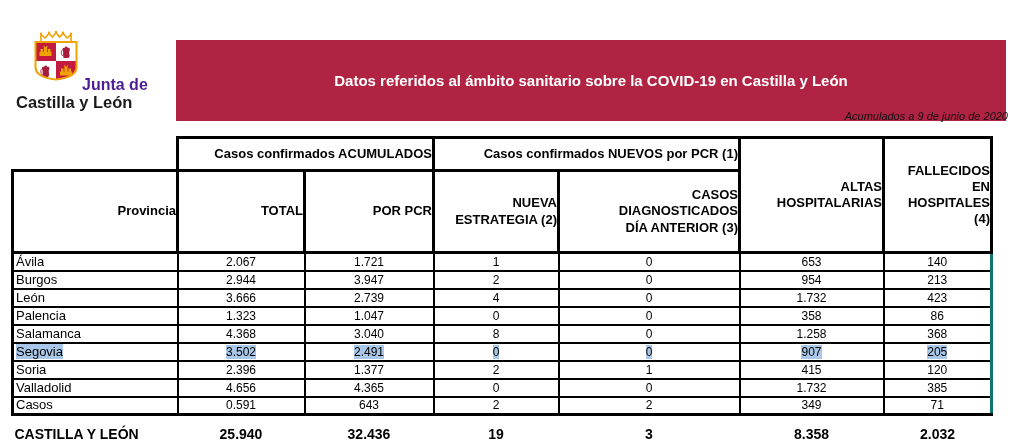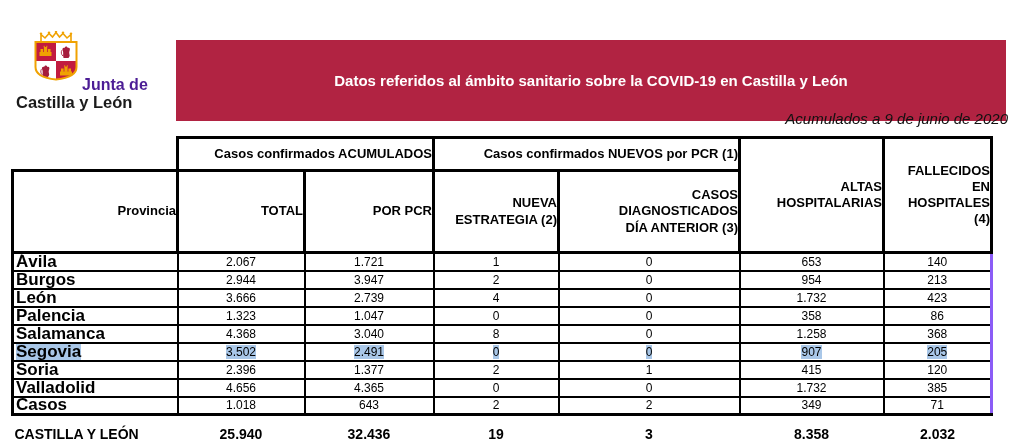--- a/index.html
+++ b/index.html
@@ -33,21 +33,21 @@
   .banner {
     position: absolute; left: 176px; top: 24px; width: 830px; height: 81px;
     background: var(--banner-bg);
     display: flex; align-items: center; justify-content: center; margin-top: 16px;
   }
   .banner .title {
     color: #fff; font-size: 15px; font-weight: 700; text-align: center;
   }
   .subtitle {
     position: absolute; top: 110px; right: 9px;
-    font-size: 15px; font-style: italic; color: #111;
+    font-size: 11px; font-style: italic; color: #111;
   }
 
   
   table {
     position: absolute; left: 11px; top: 136px;
     width: 979px;
     border-collapse: collapse; table-layout: fixed;
   }
   th, td { box-sizing: border-box; overflow: hidden; }
   th {
@@ -59,23 +59,23 @@
   .sub-row th { height: 82px; }
   th.corner { border: none; }
   th.pre { white-space: pre-line; }
   tbody td {
     border: 2px solid #000;
     height: 18px; font-size: 12px; text-align: center;
     vertical-align: middle; line-height: 14px; padding: 0;
   }
   tbody td:first-child {
     border-left: 3px solid #000;
-    text-align: left; font-weight: 700; font-size: 17px; padding-left: 2px;
-  }
-  tbody td:last-child { border-right: 3px solid #8b5cf6; }
+    text-align: left; font-weight: 400; font-size: 13px; padding-left: 2px;
+  }
+  tbody td:last-child { border-right: 3px solid #0f766e; }
   tbody tr:last-child td { border-bottom: 3px solid #000; }
   tbody .hl { background: var(--hl); }
   .totals-row td {
     border: none; height: 30px; padding-top: 8px;
     font-weight: 700; font-size: 14px; text-align: center; vertical-align: middle;
   }
   .totals-row td:first-child { text-align: left; padding-left: 2px; }
 </style>
 </head>
 <body>
@@ -244,21 +244,21 @@
           <td><span>Valladolid</span></td>
           <td><span>4.656</span></td>
           <td><span>4.365</span></td>
           <td><span>0</span></td>
           <td><span>0</span></td>
           <td><span>1.732</span></td>
           <td><span>385</span></td>
         </tr>
         <tr>
           <td><span>Casos</span></td>
-          <td><span>1.018</span></td>
+          <td><span>0.591</span></td>
           <td><span>643</span></td>
           <td><span>2</span></td>
           <td><span>2</span></td>
           <td><span>349</span></td>
           <td><span>71</span></td>
         </tr>
       </tbody>
     <tfoot>
       <tr class="totals-row">
           <td>CASTILLA Y LEÓN</td>

